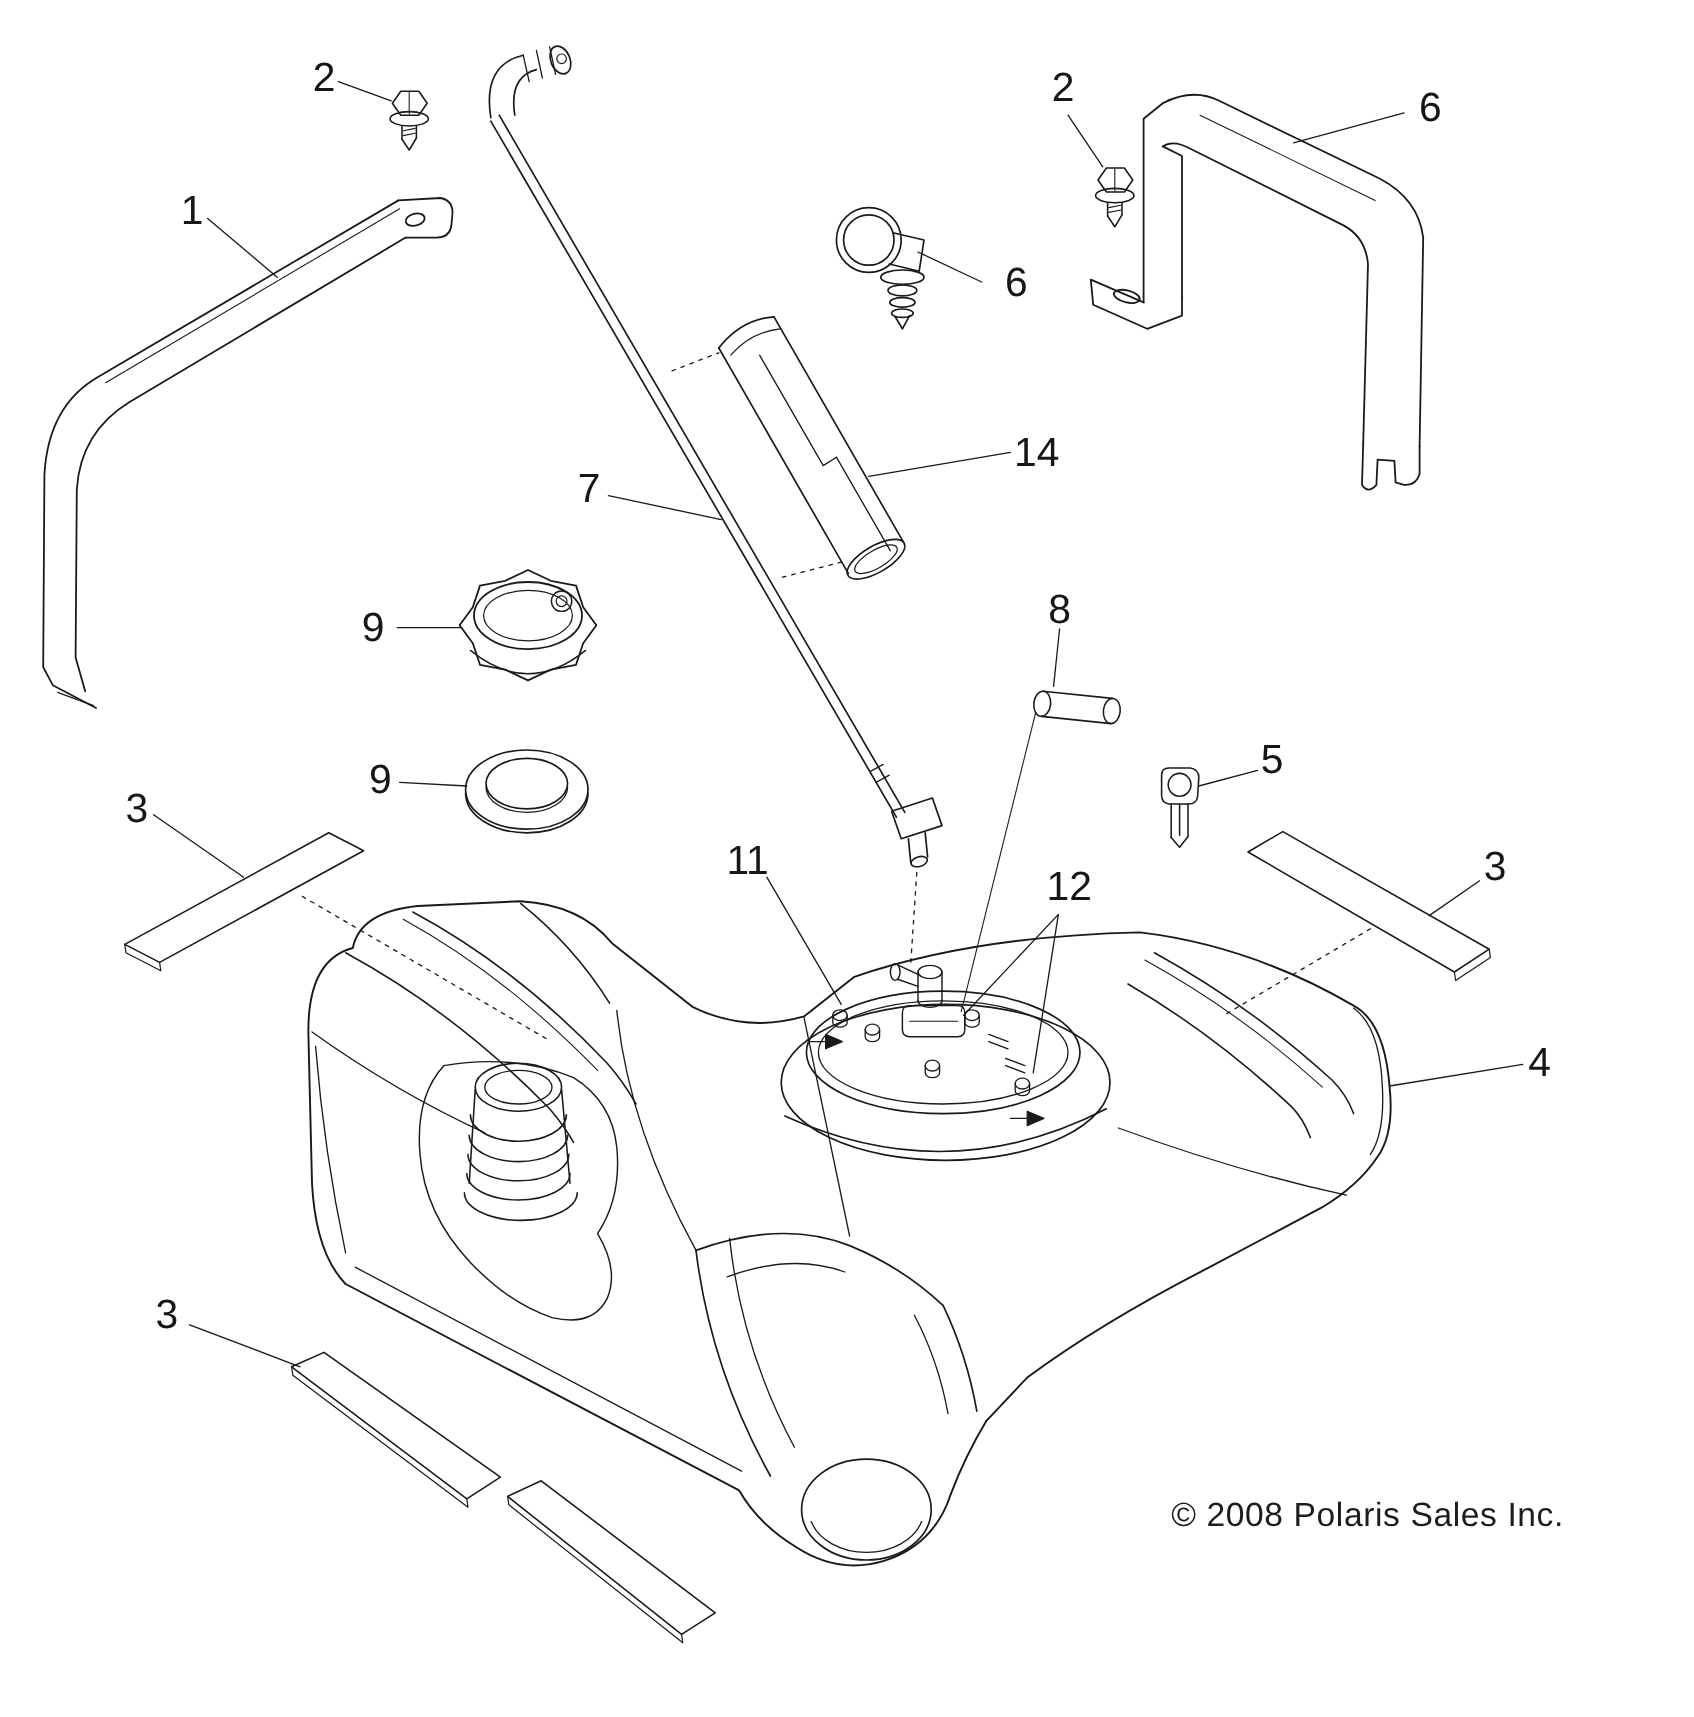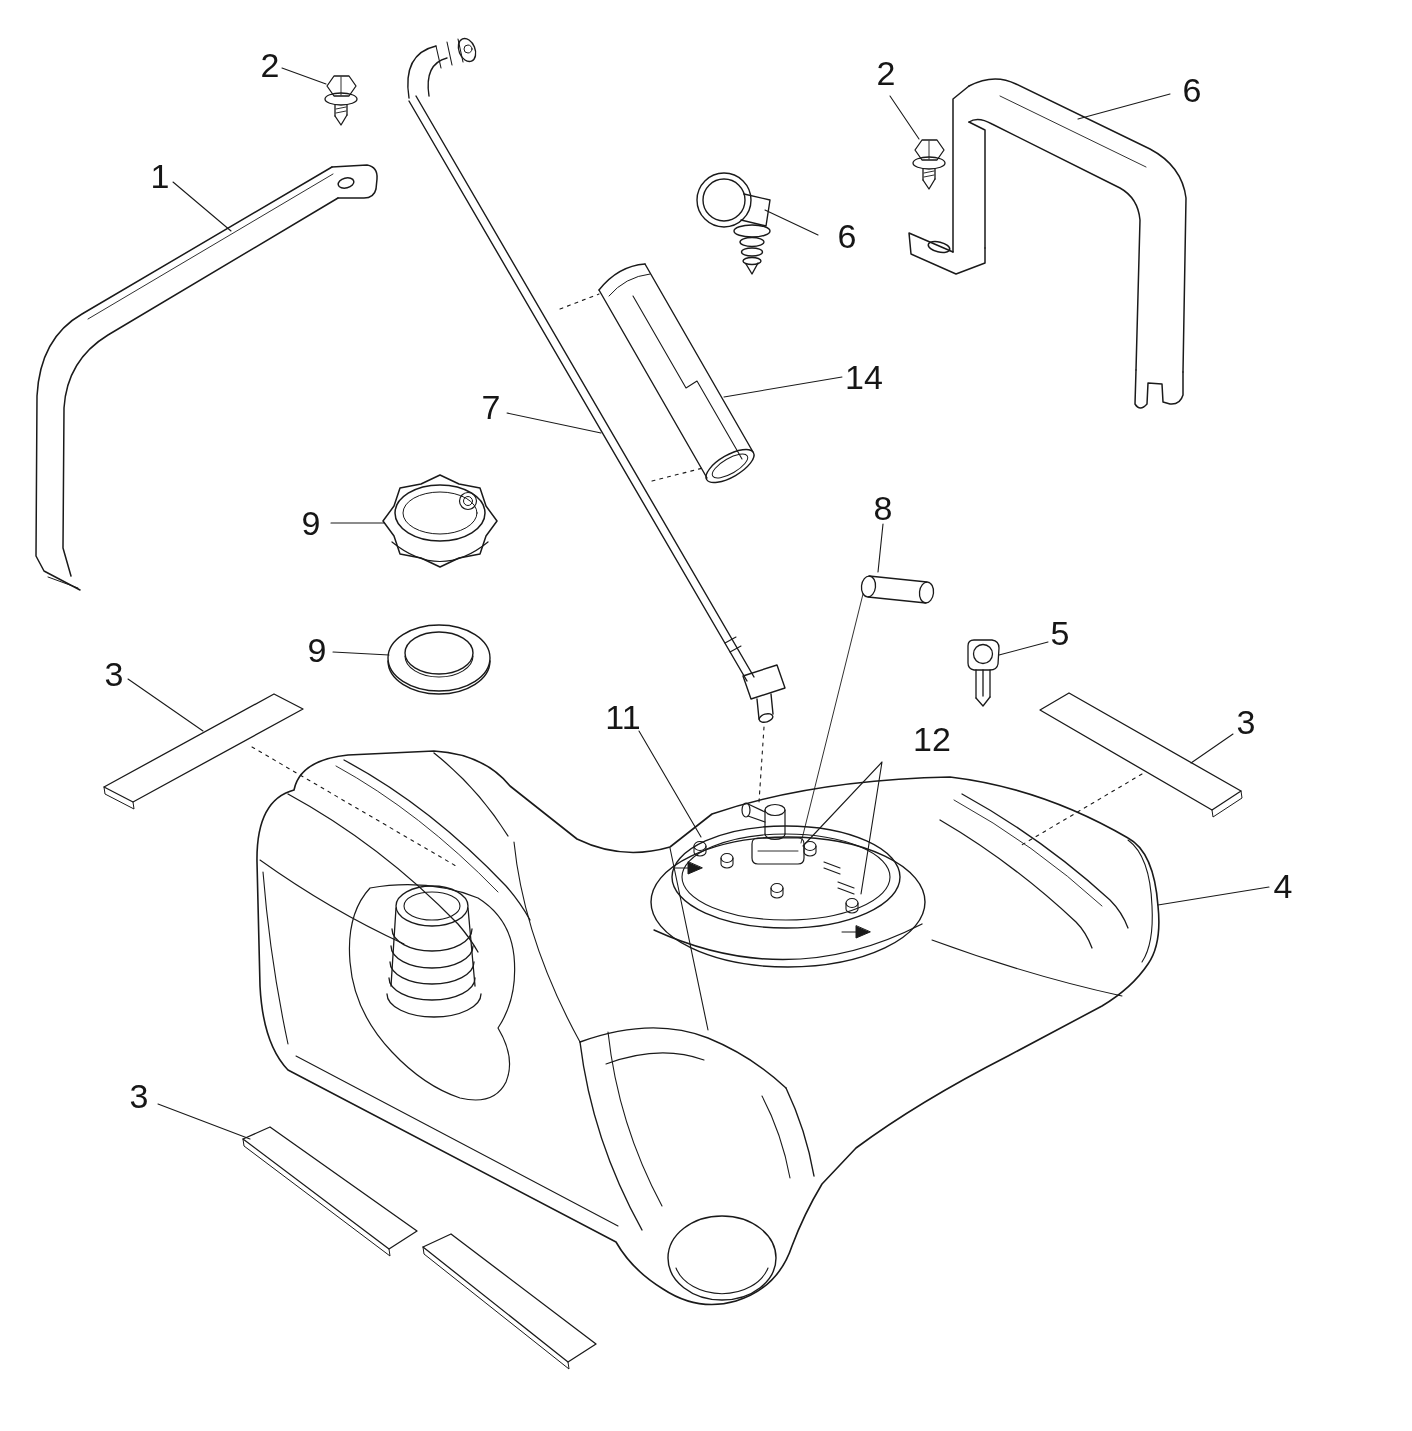--- a/index.html
+++ b/index.html
@@ -295,18 +295,19 @@
       <div class="callout" style="left: 1246px; top: 722px;">3</div>
       <div class="callout" style="left: 139px; top: 1096px;">3</div>
       <div class="callout" style="left: 1283px; top: 886px;">4</div>
       <div class="callout" style="left: 1060px; top: 633px;">5</div>
       <div class="callout" style="left: 1192px; top: 90px;">6</div>
       <div class="callout" style="left: 491px; top: 407px;">7</div>
       <div class="callout" style="left: 883px; top: 508px;">8</div>
       <div class="callout" style="left: 317px; top: 650px;">9</div>
       <div class="callout" style="left: 311px; top: 523px;">9</div>
       <div class="callout" style="left: 623px; top: 717px;">11</div>
-      <div class="callout" style="left: 932px; top: 739px;">12</div>
+      <div class="callout" style="left: 891px; top: 739px;">12</div>
       <div class="callout" style="left: 847px; top: 236px;">6</div>
       <div class="callout" style="left: 864px; top: 377px;">14</div>
     </div>
 
+  <div id="copyright">© 2008 Polaris Sales Inc.</div>
 </div>
 
 </body></html>

